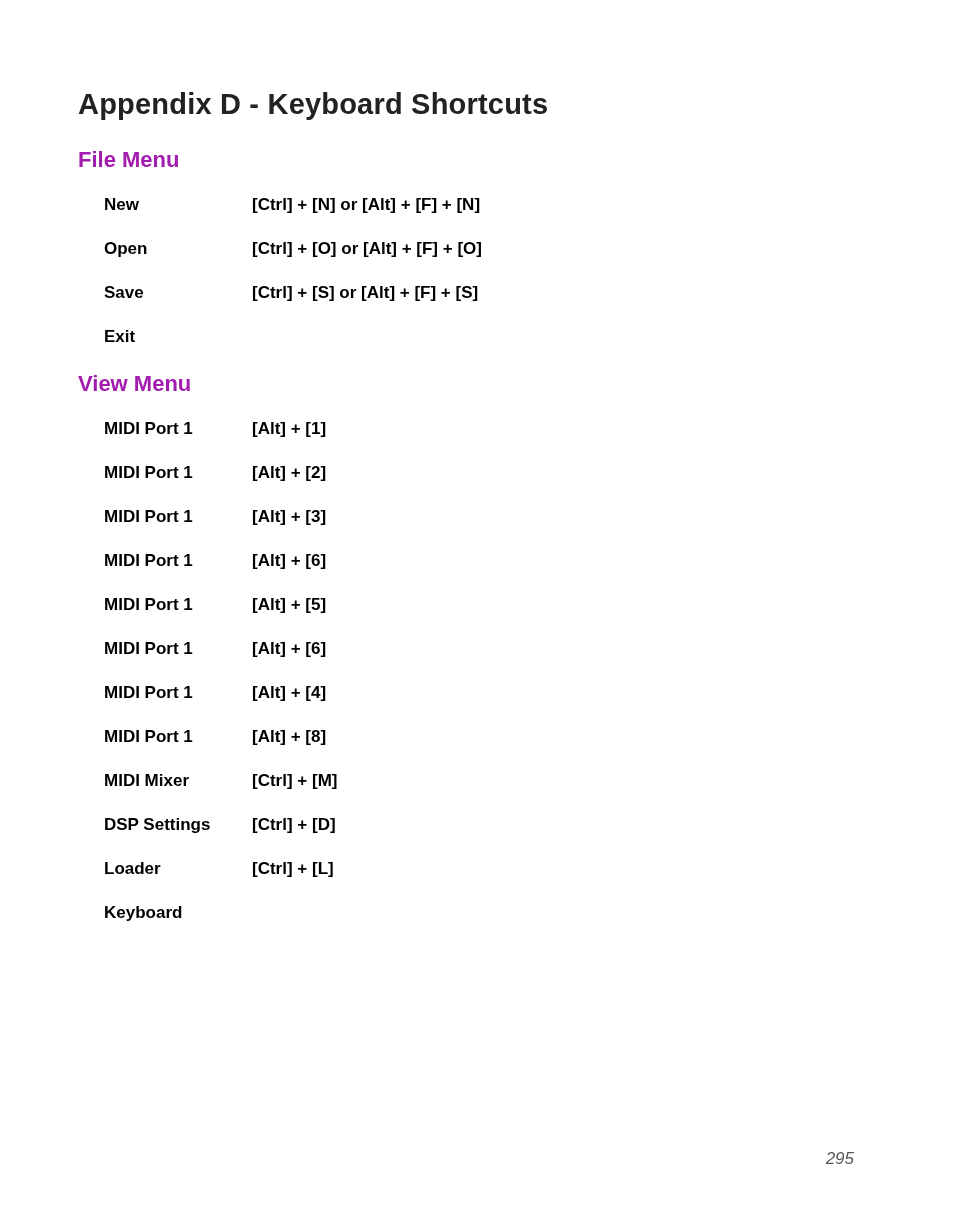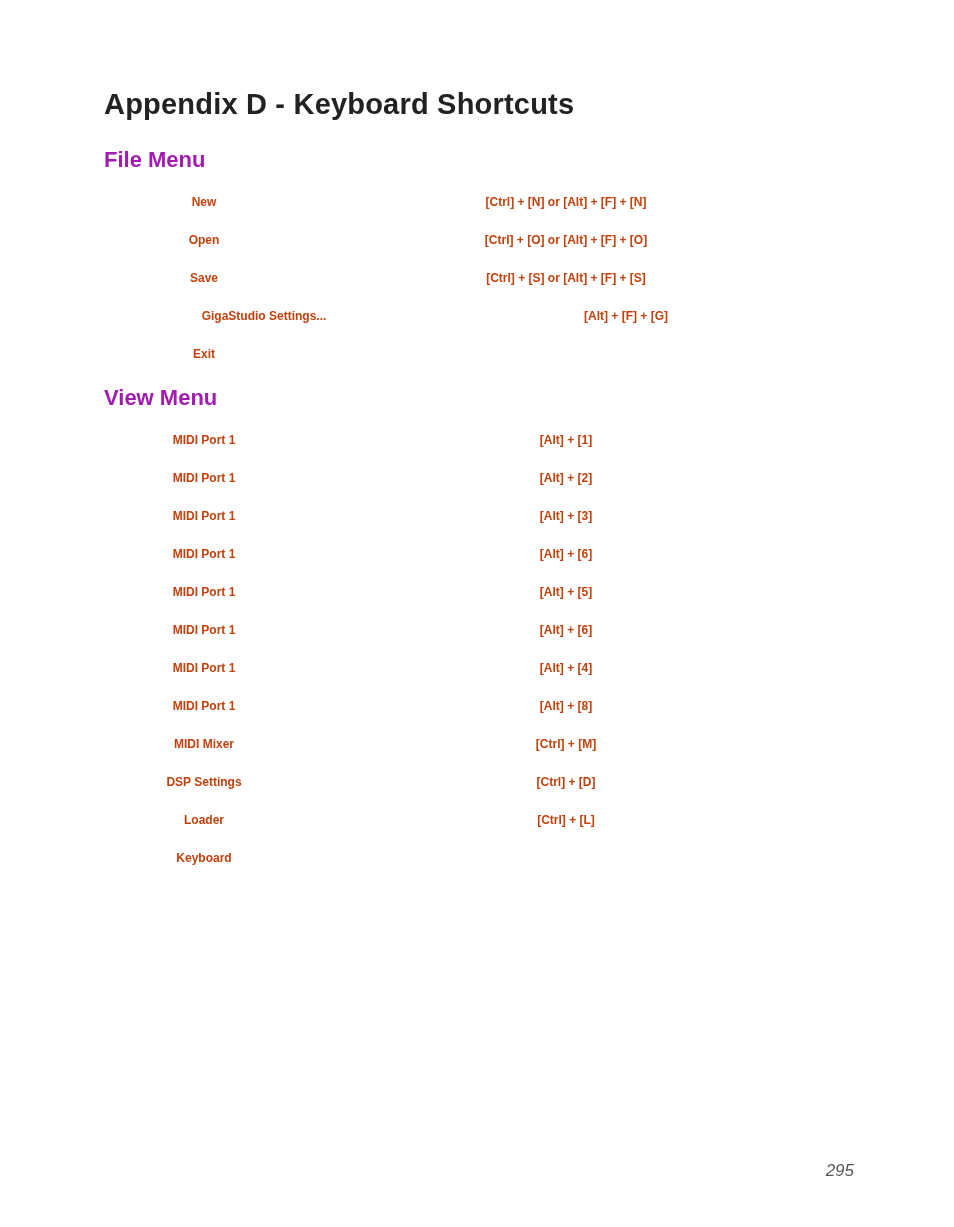--- a/index.html
+++ b/index.html
@@ -8,21 +8,21 @@
     width: 954px;
     height: 1227px;
     background: #ffffff;
     font-family: "Segoe UI", "Myriad Pro", Arial, sans-serif;
     color: #222;
   }
   .page {
     box-sizing: border-box;
     width: 954px;
     height: 1227px;
-    padding: 88px 100px 50px 104px;
+    padding: 88px 100px 50px 78px;
     position: relative;
   }
   .h1 {
     font-size: 29px;
     font-weight: 800;
     margin: 0 0 26px 0;
     letter-spacing: 0.2px;
   }
   .h2 {
     font-size: 22px;
@@ -32,34 +32,33 @@
   }
   .section {
     margin-bottom: 16px;
   }
   .row {
     display: grid;
     grid-template-columns: 148px auto;
     align-items: baseline;
     padding: 0 0 0 26px;
     margin-bottom: 24px;
-    font-size: 12px;
-    color: #c2410c;
+    font-size: 17px;
+    color: #000000;
     font-weight: 700;
-    text-align: center;
   }
   .row .label { }
   .row .value { font-weight: 700; }
   .row.wide {
     grid-template-columns: 268px auto;
   }
   .pagenum {
     position: absolute;
     right: 100px;
-    bottom: 46px;
+    bottom: 58px;
     font-style: italic;
     font-size: 17px;
     color: #555;
   }
 </style>
 </head>
 <body>
 
 <div class="page">
   <h1 class="h1">Appendix D - Keyboard Shortcuts</h1>
@@ -71,24 +70,20 @@
       <span class="label">New</span>
       <span class="value">[Ctrl] + [N] or [Alt] + [F] + [N]</span>
     </div>
     <div class="row">
       <span class="label">Open</span>
       <span class="value">[Ctrl] + [O] or [Alt] + [F] + [O]</span>
     </div>
     <div class="row">
       <span class="label">Save</span>
       <span class="value">[Ctrl] + [S] or [Alt] + [F] + [S]</span>
-    </div>
-    <div class="row wide">
-      <span class="label">GigaStudio Settings...</span>
-      <span class="value">[Alt] + [F] + [G]</span>
     </div>
     <div class="row">
       <span class="label">Exit</span>
     </div>
   </div>
 
   <div class="section">
     <h2 class="h2">View Menu</h2>
 
     <div class="row">

